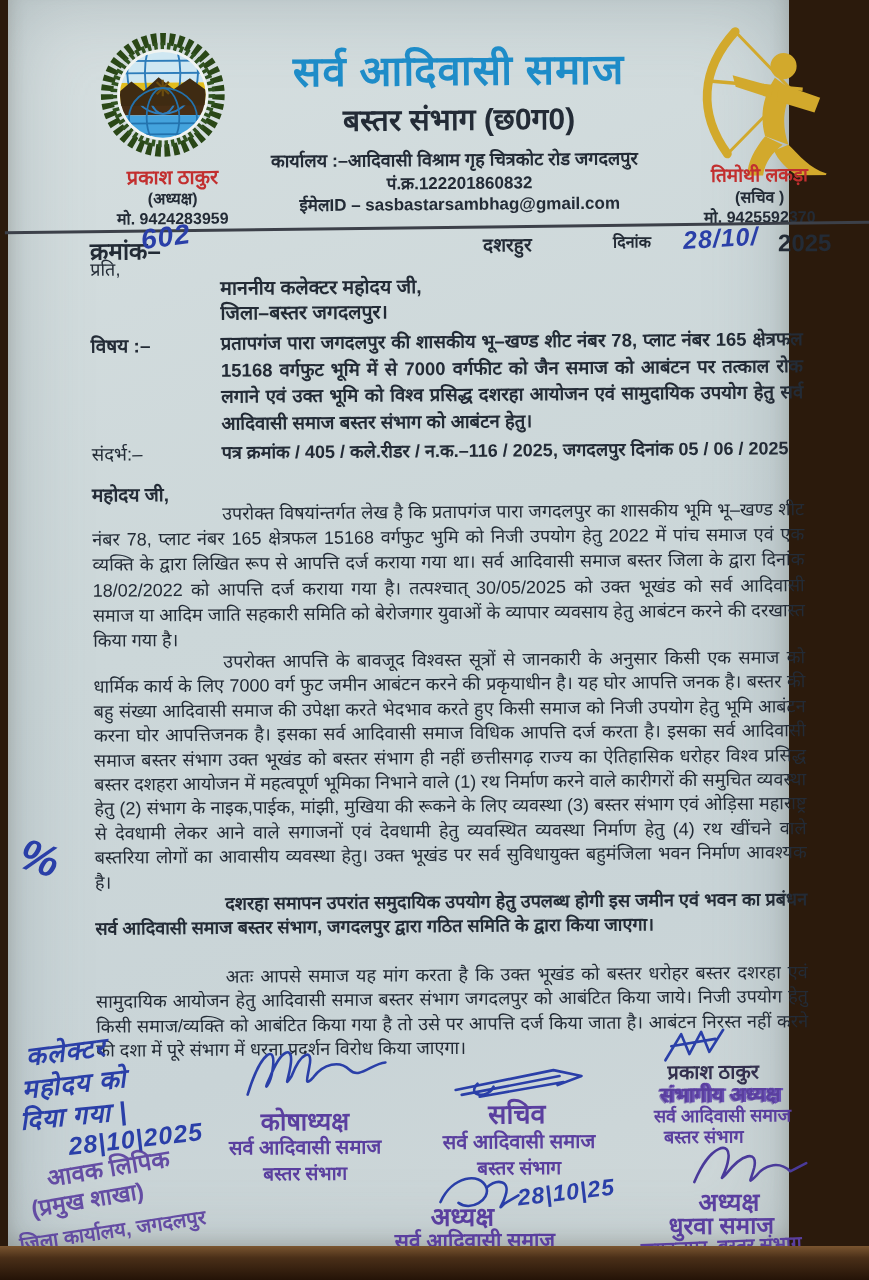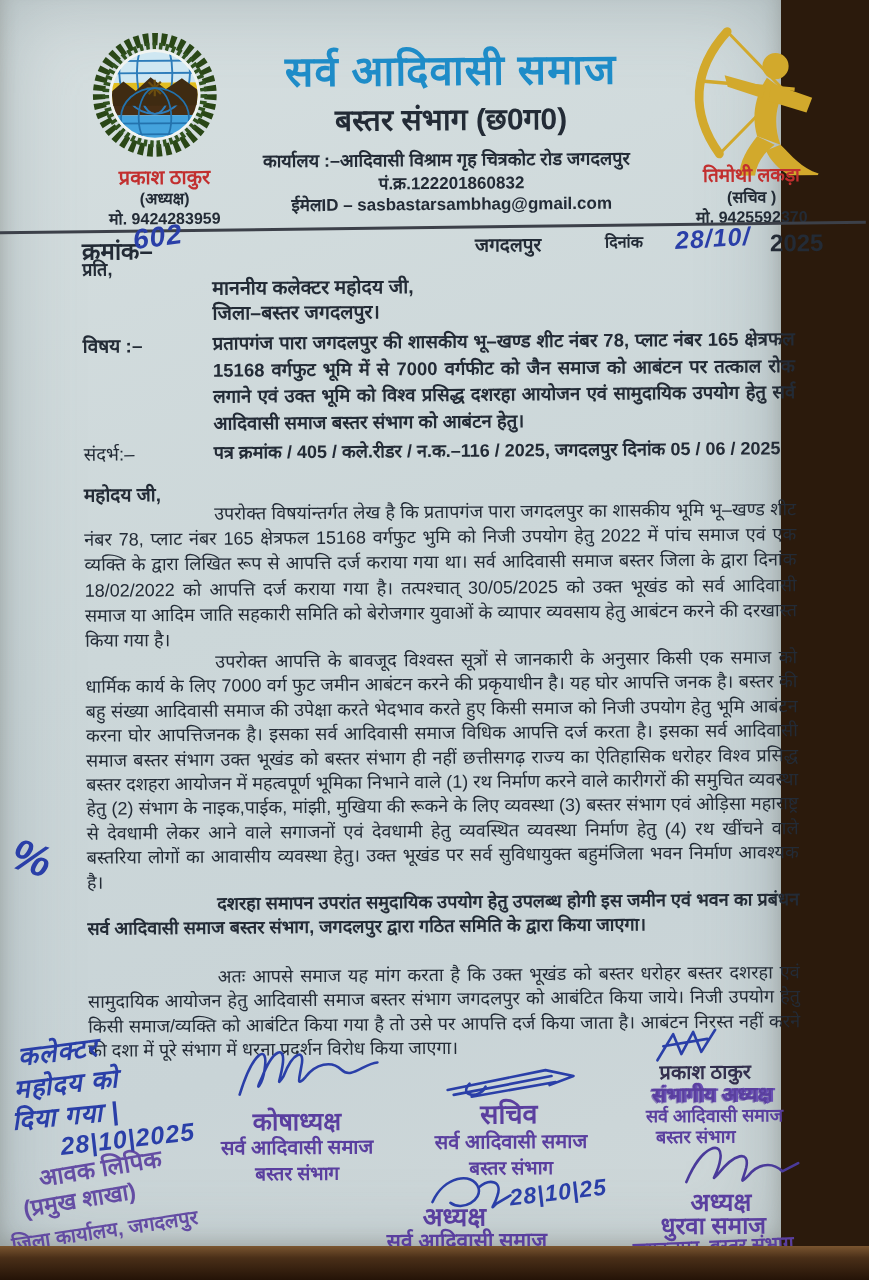--- a/index.html
+++ b/index.html
@@ -2,21 +2,21 @@
 <html><head>
 <meta charset="utf-8">
 <style>
   html,body{margin:0;padding:0;}
   body{
     width:869px;height:1280px;position:relative;overflow:hidden;
     background:#2b1a0c;
     font-family:"Liberation Sans","DejaVu Sans",sans-serif;
   }
   .paper{
-    position:absolute;left:0;top:0;width:781px;height:1257px;
+    position:absolute;left:8px;top:0;width:781px;height:1257px;
     background:linear-gradient(160deg,#d6dfe0 0%,#ccd7d9 45%,#c9d4d7 75%,#cfd8d9 100%);
     border-bottom-left-radius:26px 10px;border-bottom-right-radius:40px 14px;
     box-shadow:inset 0 0 80px rgba(96,115,120,.35), inset 0 -14px 18px rgba(70,60,40,.25);
   }
   .table-edge{
     position:absolute;left:0;bottom:0;width:869px;height:34px;
     background:linear-gradient(#7a5530 0%,#4a2f18 35%,#241307 100%);
   }
   .abs{position:absolute;}
   .dev{color:#232b36;}
@@ -99,23 +99,23 @@
   </svg>
 
   <div class="abs center red" style="left:660px;top:164px;width:190px;font-size:19px;">तिमोथी लकड़ा</div>
   <div class="abs center dev" style="left:660px;top:188px;width:190px;font-size:16px;font-weight:600;">(सचिव )</div>
   <div class="abs center dev" style="left:660px;top:208px;width:190px;font-size:16px;font-weight:700;">मो. 9425592370</div>
 
   <div class="abs" style="left:0px;top:226px;width:869px;height:3px;background:#3c4049;transform:rotate(-0.25deg);"></div>
 
   <div class="abs dev" style="left:85px;top:231px;font-size:24px;font-weight:600;">क्रमांक–</div>
   <div class="abs hand" style="left:136px;top:219px;font-size:28px;transform:rotate(-7deg);">602</div>
-  <div class="abs dev" style="left:85px;top:254px;font-size:18px;font-weight:700;">प्रति,</div>
+  <div class="abs dev" style="left:85px;top:254px;font-size:18px;font-weight:400;">प्रति,</div>
 
-  <div class="abs dev" style="left:478px;top:232px;font-size:19px;font-weight:600;">जगदलपुर</div>
+  <div class="abs dev" style="left:478px;top:232px;font-size:19px;font-weight:600;">दशरहुर</div>
   <div class="abs dev" style="left:608px;top:232px;font-size:16px;font-weight:600;">दिनांक</div>
   <div class="abs hand" style="left:678px;top:226px;font-size:25px;transform:rotate(-3deg);">28/10/</div>
   <div class="abs dev" style="left:773px;top:232px;font-size:24px;font-weight:700;">2025</div>
 
   <div class="abs dev" style="left:215px;top:272px;font-size:19.5px;font-weight:600;">माननीय कलेक्टर महोदय जी,</div>
   <div class="abs dev" style="left:215px;top:297px;font-size:19.5px;font-weight:600;">जिला–बस्तर जगदलपुर।</div>
 
   <div class="abs dev" style="left:85px;top:330px;font-size:19px;font-weight:700;">विषय :–</div>
   <div class="abs dev jus" style="left:215px;top:329px;width:582px;font-size:18.5px;font-weight:600;line-height:26.5px;">प्रतापगंज पारा जगदलपुर की शासकीय भू–खण्ड शीट नंबर 78, प्लाट नंबर 165 क्षेत्रफल 15168 वर्गफुट भूमि में से 7000 वर्गफीट को जैन समाज को आबंटन पर तत्काल रोक लगाने एवं उक्त भूमि को विश्व प्रसिद्ध दशरहा आयोजन एवं सामुदायिक उपयोग हेतु सर्व आदिवासी समाज बस्तर संभाग को आबंटन हेतु।</div>
 

